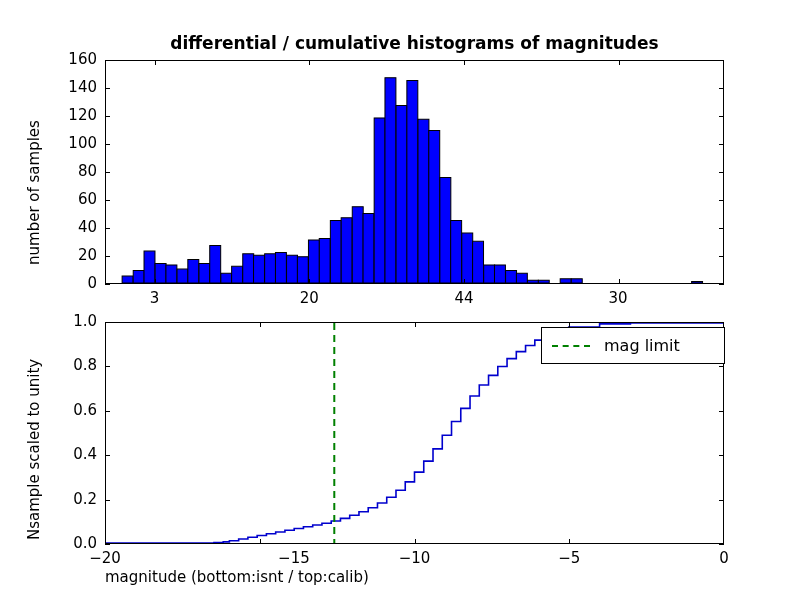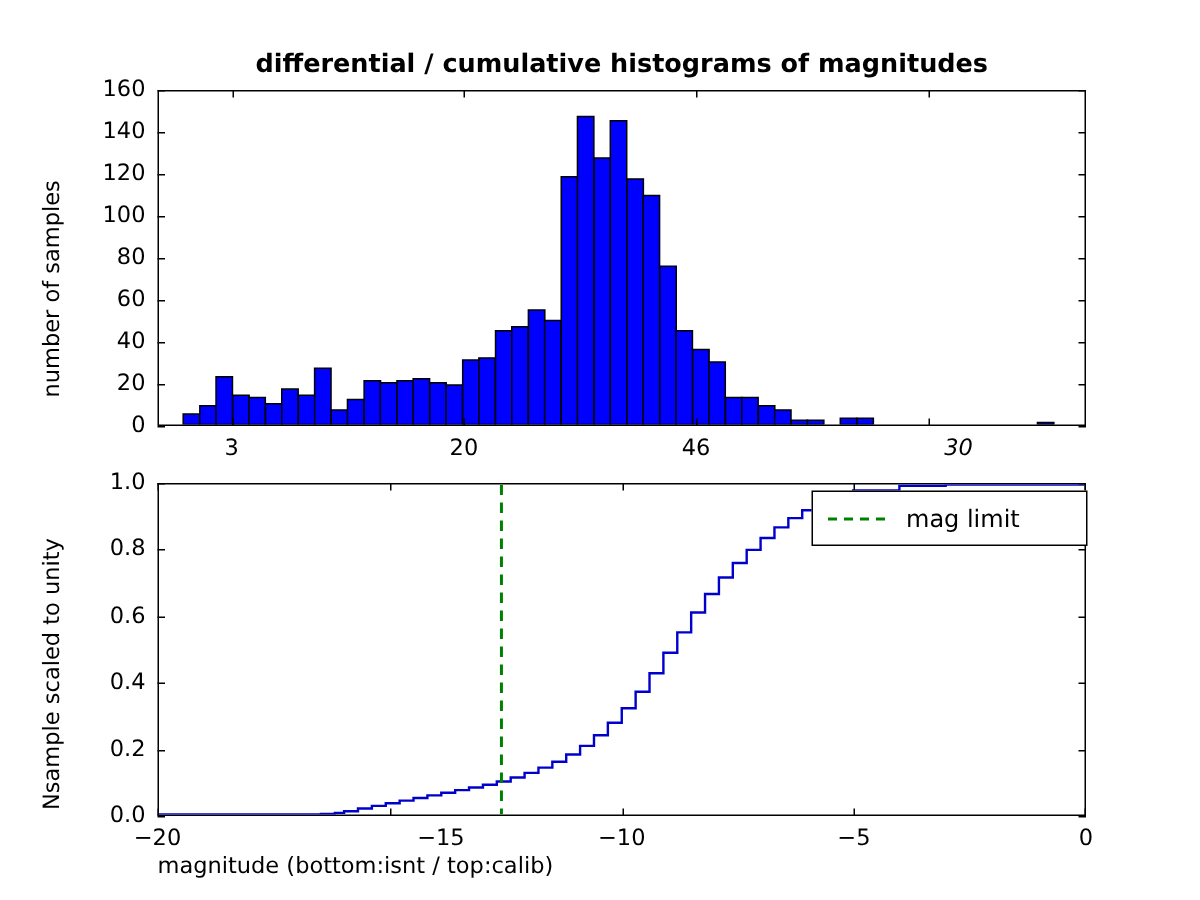--- a/index.html
+++ b/index.html
@@ -158,22 +158,22 @@
       <div class="tick-label" style="top: 190px; left: -3px; width: 100px; text-align: right;">60</div>
       <div class="tick-label" style="top: 162px; left: -3px; width: 100px; text-align: right;">80</div>
       <div class="tick-label" style="top: 134px; left: -3px; width: 100px; text-align: right;">100</div>
       <div class="tick-label" style="top: 106px; left: -3px; width: 100px; text-align: right;">120</div>
       <div class="tick-label" style="top: 78px; left: -3px; width: 100px; text-align: right;">140</div>
       <div class="tick-label" style="top: 50px; left: -3px; width: 100px; text-align: right;">160</div>
     </div>
   <div id="top-xticks">
       <div class="tick-label" style="top: 289px; left: 104.52px; width: 100px; text-align: center;">3</div>
       <div class="tick-label" style="top: 289px; left: 259.27px; width: 100px; text-align: center;">20</div>
-      <div class="tick-label" style="top: 289px; left: 414.02px; width: 100px; text-align: center;">46</div>
-      <div class="tick-label" style="top: 289px; left: 589px; width: 100px; text-align: center; font-style: italic;">30</div>
+      <div class="tick-label" style="top: 289px; left: 414.02px; width: 100px; text-align: center;">44</div>
+      <div class="tick-label" style="top: 289px; left: 568px; width: 100px; text-align: center;">30</div>
     </div>
   <div id="top-ticks-marks">
       <div style="position: absolute; left: 105px; top: 284px; width: 5px; height: 1px; background: rgb(0, 0, 0);"></div>
       <div style="position: absolute; left: 719px; top: 284px; width: 5px; height: 1px; background: rgb(0, 0, 0);"></div>
       <div style="position: absolute; left: 105px; top: 256px; width: 5px; height: 1px; background: rgb(0, 0, 0);"></div>
       <div style="position: absolute; left: 719px; top: 256px; width: 5px; height: 1px; background: rgb(0, 0, 0);"></div>
       <div style="position: absolute; left: 105px; top: 228px; width: 5px; height: 1px; background: rgb(0, 0, 0);"></div>
       <div style="position: absolute; left: 719px; top: 228px; width: 5px; height: 1px; background: rgb(0, 0, 0);"></div>
       <div style="position: absolute; left: 105px; top: 200px; width: 5px; height: 1px; background: rgb(0, 0, 0);"></div>
       <div style="position: absolute; left: 719px; top: 200px; width: 5px; height: 1px; background: rgb(0, 0, 0);"></div>

